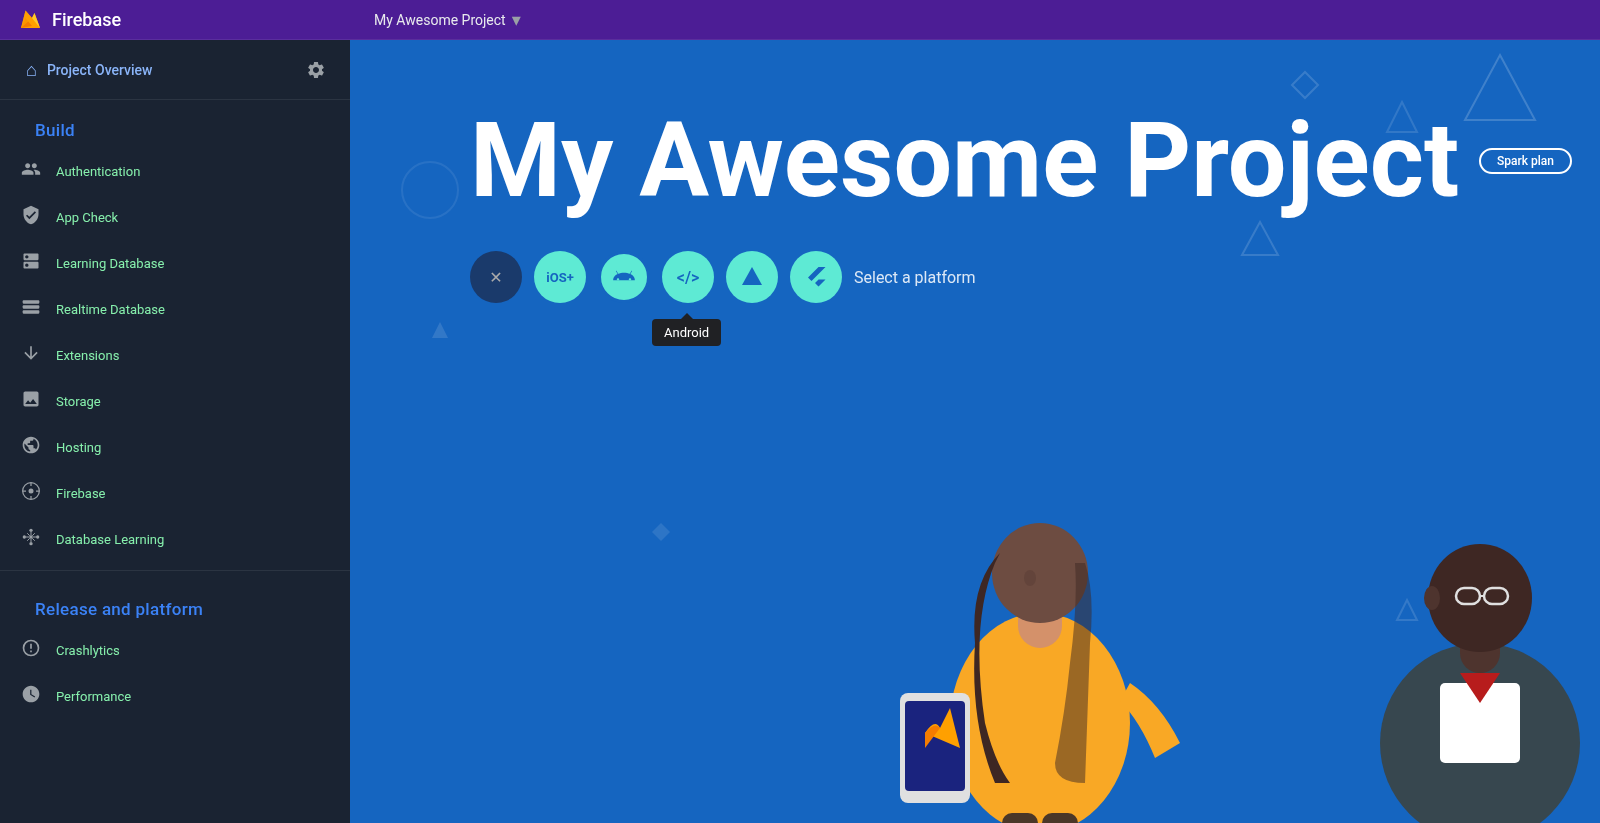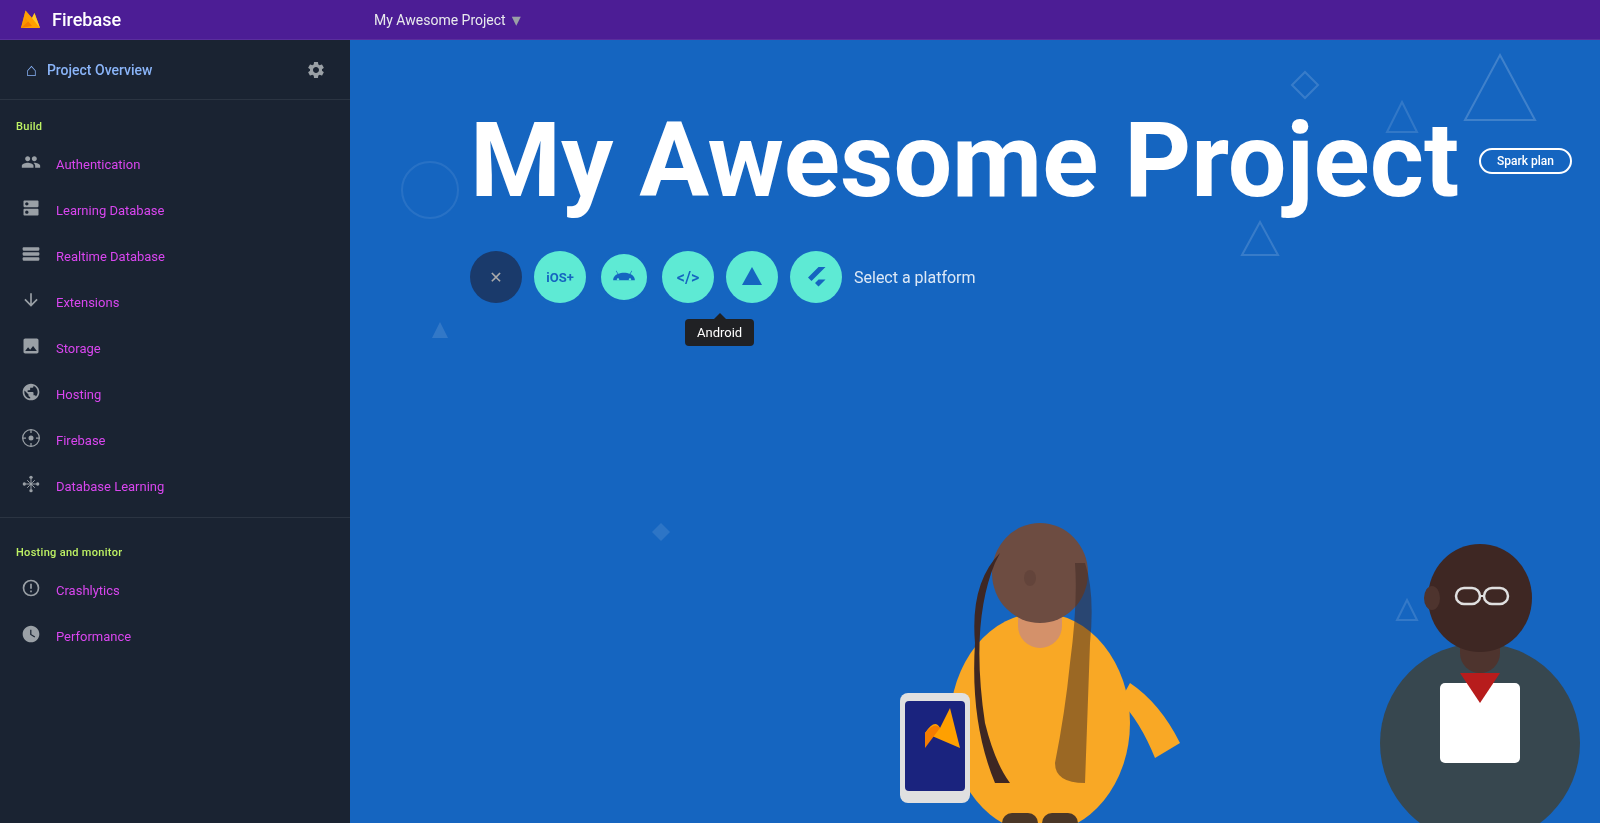--- a/index.html
+++ b/index.html
@@ -97,31 +97,32 @@
       align-items: center;
       justify-content: center;
       border-radius: 50%;
       cursor: pointer;
       color: #9aa0a6;
     }
 
     
     .sidebar-section-title {
       padding: 20px 16px 8px 16px;
-      color: #bef264;
-      font-size: 11px;
+      color: #3b82f6;
+      font-size: 17px;
       font-weight: 500;
       letter-spacing: 0.3px;
+      margin-left: 19px;
     }
     .sidebar-item {
       display: flex;
       align-items: center;
       gap: 14px;
       padding: 10px 16px 10px 20px;
-      color: #d946ef;
+      color: #86efac;
       font-size: 13px;
       cursor: pointer;
       border-radius: 0;
       transition: background 0.15s;
       min-height: 46px;
     }
     .sidebar-item-icon {
       font-size: 18px;
       width: 22px;
       text-align: center;
@@ -202,21 +203,20 @@
       position: absolute;
       top: 68px;
       left: 54px;
       background: #202124;
       color: #ffffff;
       padding: 6px 12px;
       border-radius: 4px;
       font-size: 13px;
       white-space: nowrap;
       z-index: 10;
-      margin-left: 33px;
     }
     .android-tooltip::before {
       content: '';
       position: absolute;
       top: -6px;
       left: 50%;
       transform: translateX(-50%);
       border-left: 6px solid transparent;
       border-right: 6px solid transparent;
       border-bottom: 6px solid #202124;
@@ -287,20 +287,28 @@
 
     <div class="sidebar-item">
       <span class="sidebar-item-icon">
         <svg width="20" height="20" viewBox="0 0 24 24" fill="#9aa0a6">
             <path d="M16 11c1.66 0 2.99-1.34 2.99-3S17.66 5 16 5c-1.66 0-3 1.34-3 3s1.34 3 3 3zm-8 0c1.66 0 2.99-1.34 2.99-3S9.66 5 8 5C6.34 5 5 6.34 5 8s1.34 3 3 3zm0 2c-2.33 0-7 1.17-7 3.5V19h14v-2.5c0-2.33-4.67-3.5-7-3.5zm8 0c-.29 0-.62.02-.97.05 1.16.84 1.97 1.97 1.97 3.45V19h6v-2.5c0-2.33-4.67-3.5-7-3.5z"></path>
           </svg>
       </span>
       <span>Authentication</span>
     </div>
 
+    <div class="sidebar-item">
+      <span class="sidebar-item-icon">
+        <svg width="20" height="20" viewBox="0 0 24 24" fill="#9aa0a6">
+            <path d="M12 1L3 5v6c0 5.55 3.84 10.74 9 12 5.16-1.26 9-6.45 9-12V5l-9-4zm-2 16l-4-4 1.41-1.41L10 14.17l6.59-6.59L18 9l-8 8z"></path>
+          </svg>
+      </span>
+      <span>App Check</span>
+    </div>
 
     <div class="sidebar-item">
       <span class="sidebar-item-icon">
         <svg width="20" height="20" viewBox="0 0 24 24" fill="#9aa0a6">
             <path d="M20 13H4c-.55 0-1 .45-1 1v6c0 .55.45 1 1 1h16c.55 0 1-.45 1-1v-6c0-.55-.45-1-1-1zM7 19c-1.1 0-2-.9-2-2s.9-2 2-2 2 .9 2 2-.9 2-2 2zM20 3H4c-.55 0-1 .45-1 1v6c0 .55.45 1 1 1h16c.55 0 1-.45 1-1V4c0-.55-.45-1-1-1zM7 9C5.9 9 5 8.1 5 7s.9-2 2-2 2 .9 2 2-.9 2-2 2z"></path>
           </svg>
       </span>
       <span>Learning Database</span>
     </div>
 
@@ -362,21 +370,21 @@
             <circle cx="12" cy="20" r="2"></circle>
             <circle cx="12" cy="12" r="2"></circle>
             <path d="M12 6v4M12 14v4M6 12h4M14 12h4M7.5 7.5l3 3M13.5 13.5l3 3M16.5 7.5l-3 3M7.5 16.5l3-3" stroke="#9aa0a6" stroke-width="1.2"></path>
           </svg>
       </span>
       <span>Database Learning</span>
     </div>
 
     <div class="sidebar-divider"></div>
 
-    <div class="sidebar-section-title">Hosting and monitor</div>
+    <div class="sidebar-section-title">Release and platform</div>
 
     <div class="sidebar-item">
       <span class="sidebar-item-icon">
         <svg width="20" height="20" viewBox="0 0 24 24" fill="#9aa0a6">
             <path d="M12 2a10 10 0 1 0 10 10A10 10 0 0 0 12 2zm0 18a8 8 0 1 1 8-8 8 8 0 0 1-8 8zm-1-5h2v2h-2zm0-8h2v6h-2z"></path>
           </svg>
       </span>
       <span>Crashlytics</span>
     </div>
 

